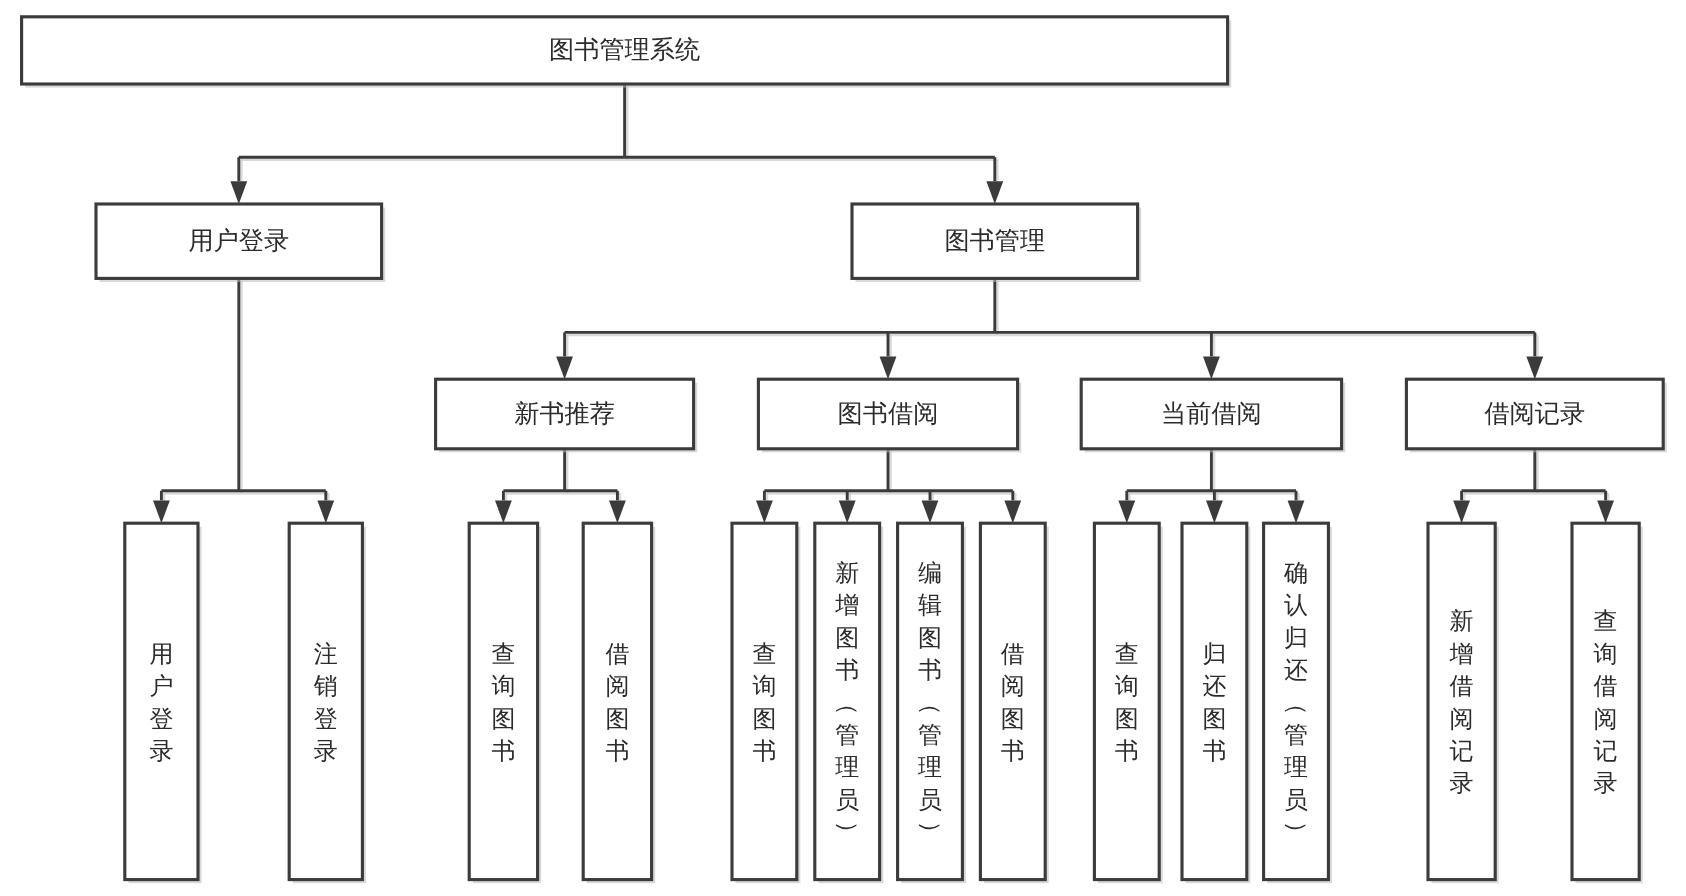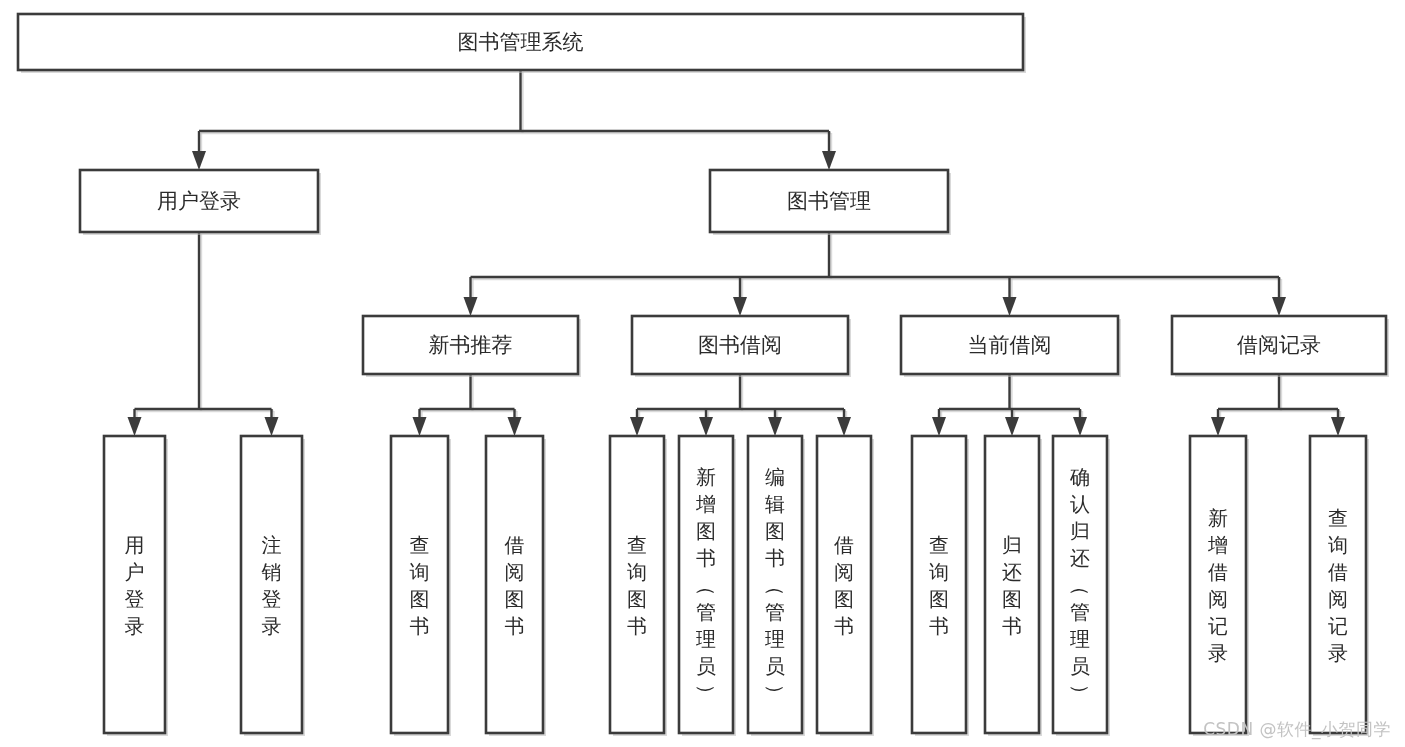--- a/index.html
+++ b/index.html
@@ -347,14 +347,13 @@
         <g>
           <text x="1338" y="524.56" class="node-label-v">查</text>
           <text x="1338" y="551.56" class="node-label-v">询</text>
           <text x="1338" y="578.56" class="node-label-v">借</text>
           <text x="1338" y="605.56" class="node-label-v">阅</text>
           <text x="1338" y="632.56" class="node-label-v">记</text>
           <text x="1338" y="659.56" class="node-label-v">录</text>
         </g>
       </g>
   </svg>
-  <div class="watermark">CSDN @软件_小贺同学</div>
 </div>
 
 </body></html>

